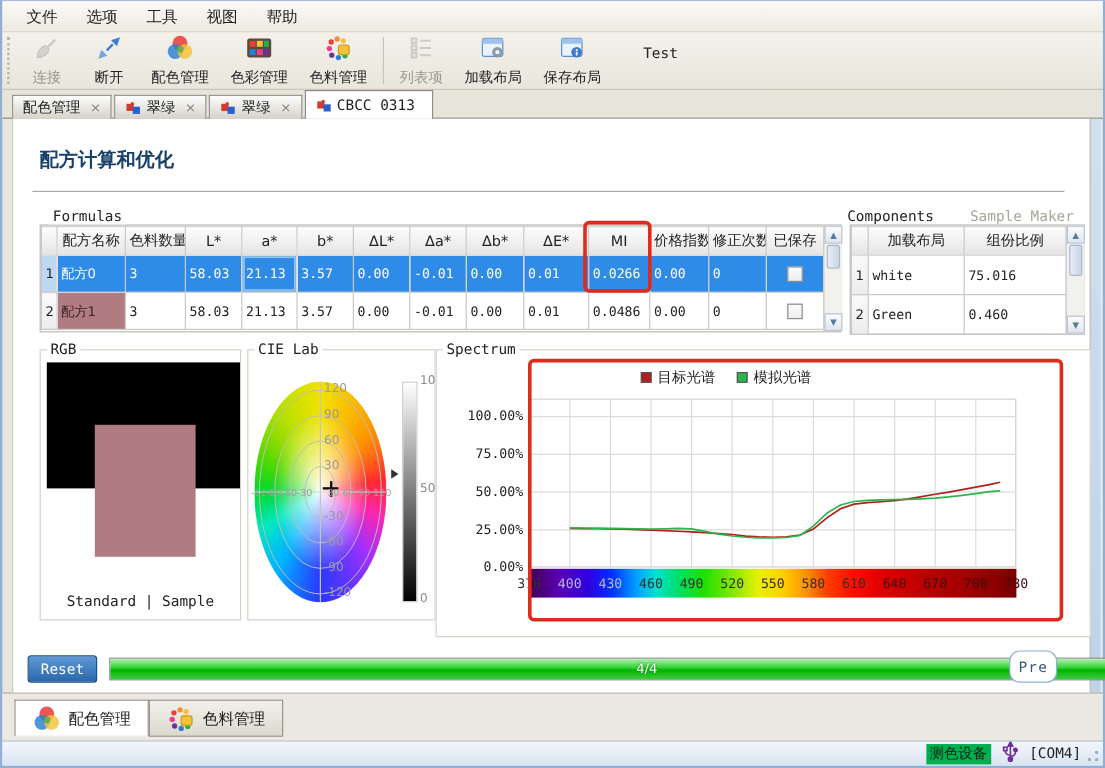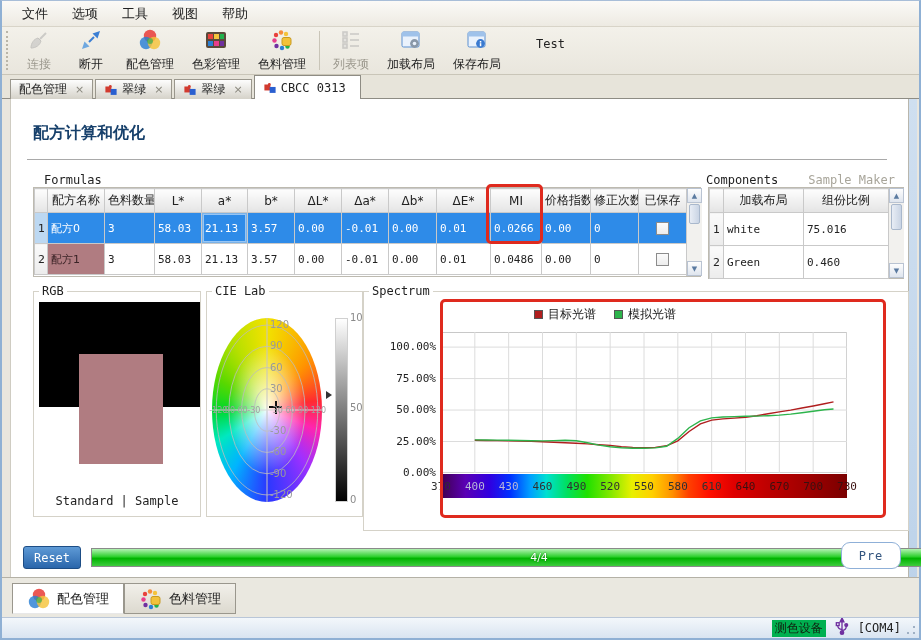--- a/index.html
+++ b/index.html
@@ -129,21 +129,21 @@
 
   
   #reset-btn { position:absolute; left:12px; top:447px; width:58px; height:23px;
                background:linear-gradient(#5e9ad6,#2a66ab); border:1px solid #1d4d85; border-radius:3px;
                color:#fff; font-size:12px; font-family:"DejaVu Sans Mono","Liberation Mono",monospace; }
   #progress { position:absolute; left:80px; top:449px; width:896px; height:19px;
               border:1px solid #8a8a8a; background:#eee; }
   #progress-fill { height:100%; background:linear-gradient(#b2f2b2,#2ed02e 45%,#00b400 55%,#3ecc3e);
                    display:flex; align-items:center; justify-content:center; }
   #progress-text { color:#fff; font-size:11px; text-shadow:0 0 2px #007000; }
-  #pre-btn { position:absolute; left:830px; top:443px; width:60px; height:27px; background:#fff;
+  #pre-btn { position:absolute; left:830px; top:443px; width:40px; height:27px; background:#fff;
              border:1px solid #8fb0d8; border-radius:9px; color:#33557f; font-size:12px;
              font-family:"DejaVu Sans Mono","Liberation Mono",monospace; letter-spacing:1px; }
 
   
   #bottom-tabbar { position:absolute; left:0; top:576px; width:917px; height:40px; background:#eae8e0;
                    border-top:1px solid #b4b1a6; display:flex; align-items:flex-start; padding:5px 0 0 10px; }
   .btab { display:flex; align-items:center; gap:6px; height:31px; padding:0 14px;
           border:1px solid #9a978d; font-size:13px; background:linear-gradient(#f2f0ea,#dcd9cf); }
   .btab.active { background:#fff; border-bottom-color:#e8e8e8; }
   .btab svg { width:24px; height:24px; }

